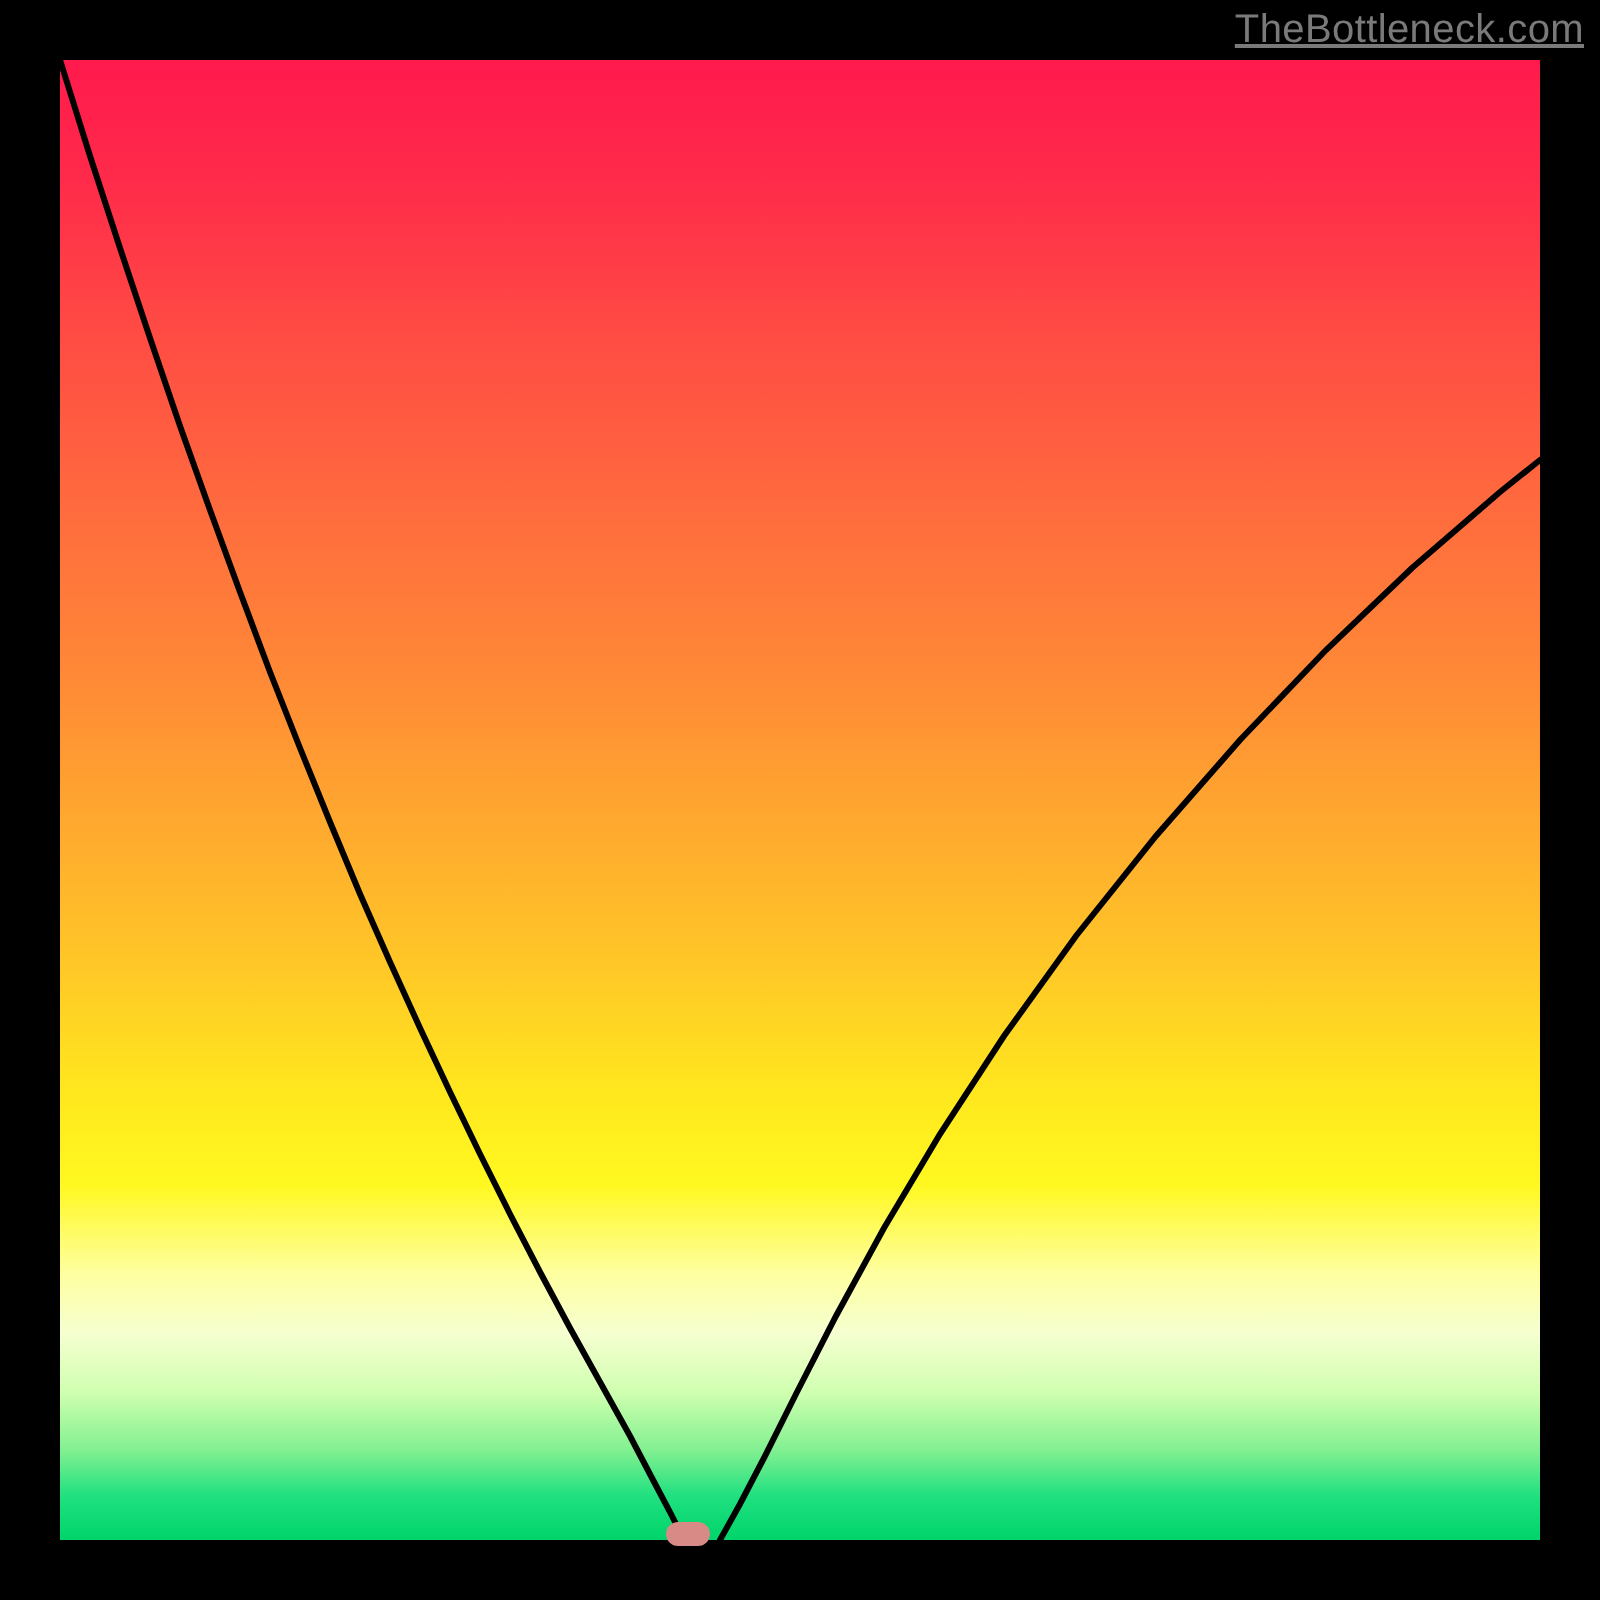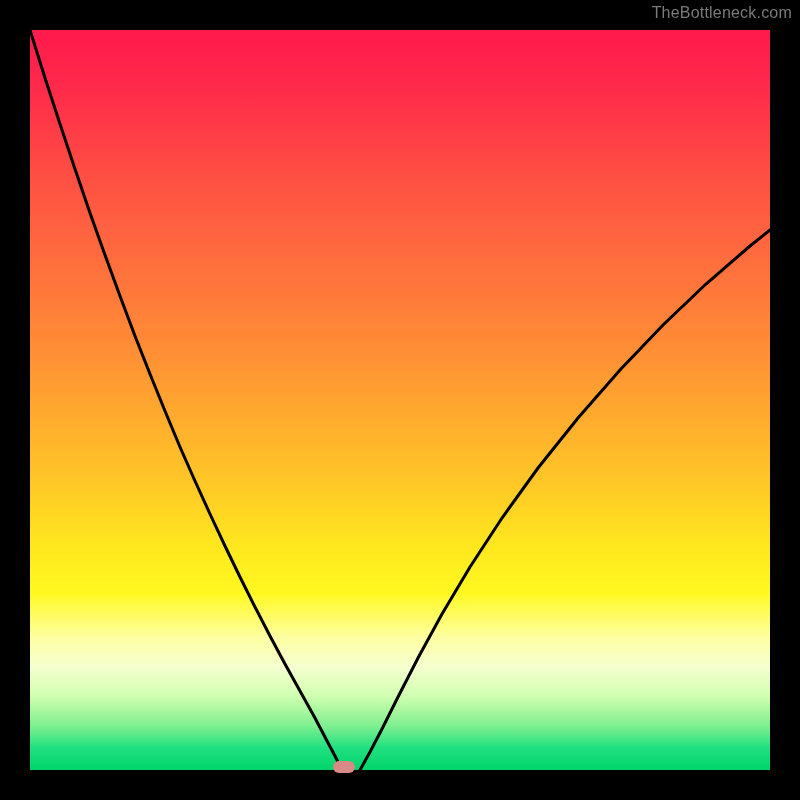--- a/index.html
+++ b/index.html
@@ -41,24 +41,25 @@
       #80f090 94%,
       #20e080 97%,
       #00d46a 100%
     );
   }
   .watermark {
     position: absolute;
     top: 4px;
     right: 8px;
     color: #7a7a7a;
-    font-size: 16px;
+    font-size: 20px;
     font-weight: 500;
     letter-spacing: 0.2px;
     z-index: 5;
+    text-decoration: underline;
   }
   svg.curve {
     position: absolute;
     left: 0;
     top: 0;
     width: 740px;
     height: 740px;
     pointer-events: none;
   }
   .marker {

